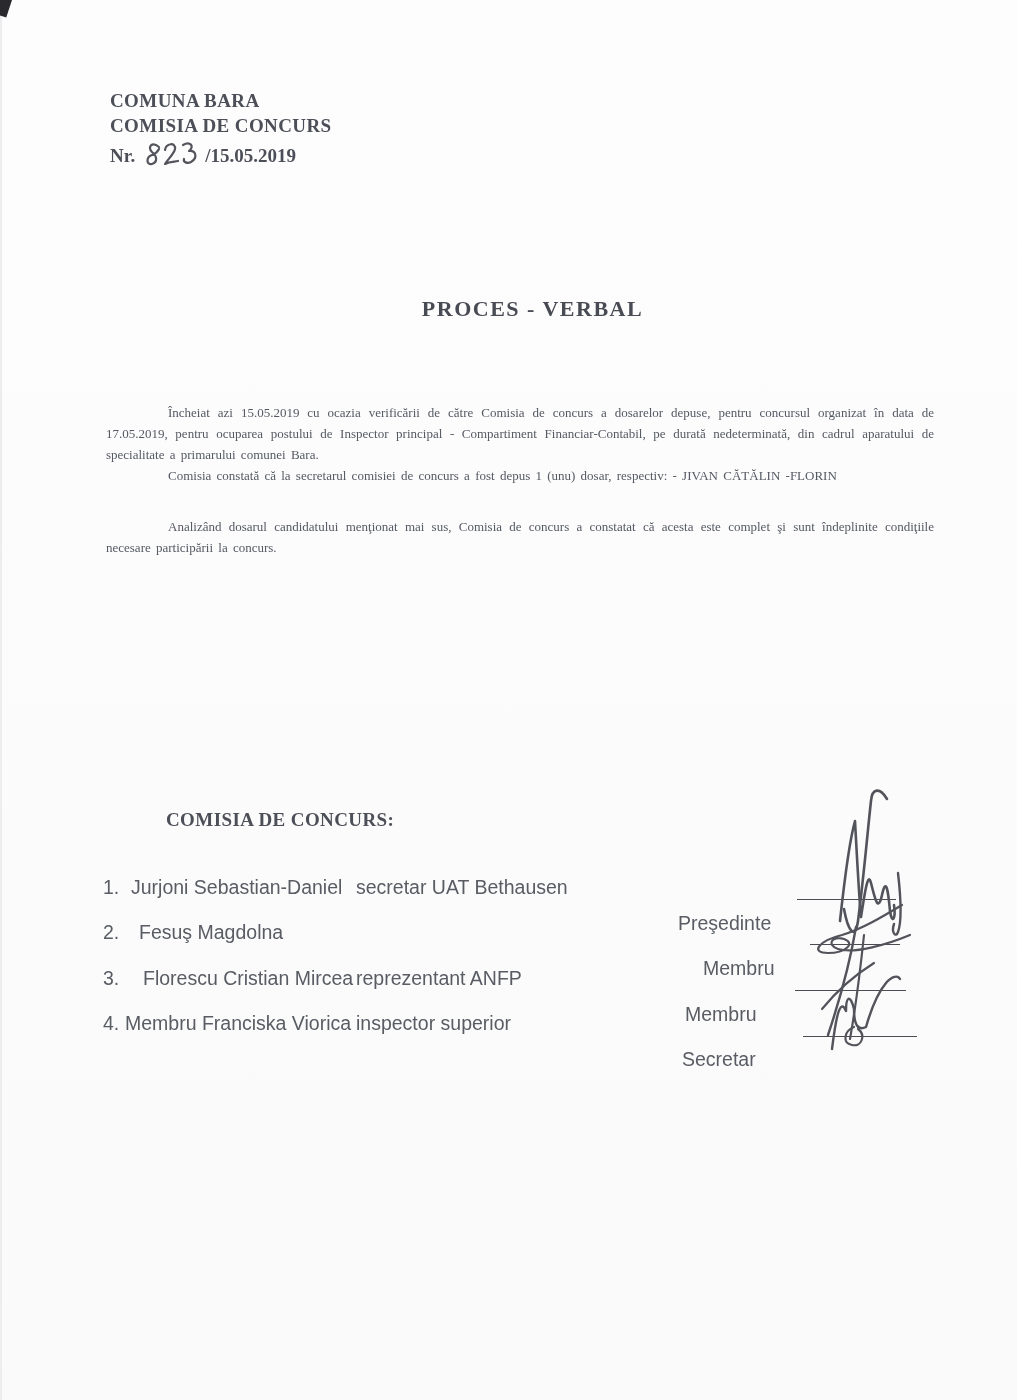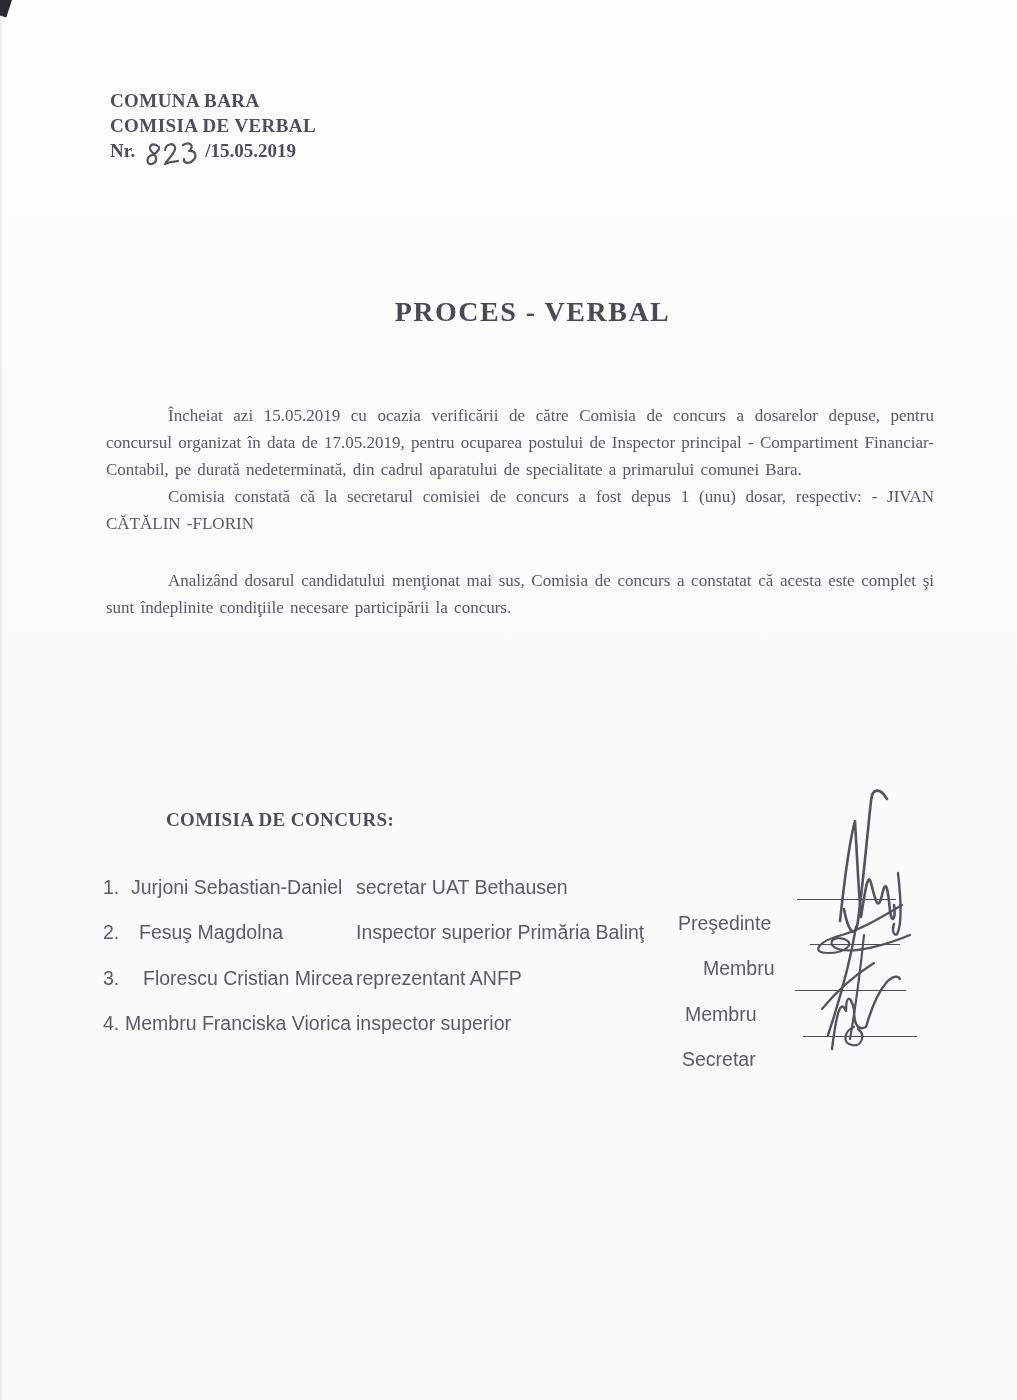--- a/index.html
+++ b/index.html
@@ -15,31 +15,31 @@
   .edge-line{position:absolute;left:0;top:0;bottom:0;width:2px;background:#ededf0;}
   .corner-mark{
     position:absolute;left:-4px;top:-6px;width:14px;height:22px;
     background:#2a2a2e;transform:rotate(18deg);
   }
   .letterhead{position:absolute;left:110px;top:88px;line-height:25px;}
   .letterhead .lh-line{
     font-weight:bold;font-size:19px;letter-spacing:.4px;color:#4d4f58;
     white-space:nowrap;
   }
-  .nr-line{display:flex;align-items:flex-start;height:30px;}
+  .nr-line{display:flex;align-items:flex-end;height:30px;}
   .nr-line .lh-nr{font-weight:bold;font-size:19px;color:#4d4f58;}
   .hand-number{margin:0 6px 0 10px;}
   .doc-title{
     position:absolute;left:105px;top:296px;width:855px;margin:0;
-    text-align:center;font-size:28px;font-weight:bold;letter-spacing:1.5px;
+    text-align:center;font-size:22px;font-weight:bold;letter-spacing:1.5px;
     color:#494b54;
   }
   .body-text{position:absolute;left:106px;top:402px;width:828px;}
   .body-text p{
-    margin:0;font-size:17px;line-height:27px;
+    margin:0;font-size:13px;line-height:21px;
     text-align:justify;text-indent:62px;color:#555962;
     word-spacing:2px;
   }
   .body-text p.gap-before{margin-top:30px;}
   .committee-heading{
     position:absolute;left:166px;top:809px;margin:0;
     font-size:19px;font-weight:bold;letter-spacing:.4px;color:#4d4f58;
   }
   .member-row{
     position:absolute;left:103px;width:760px;height:26px;
@@ -67,21 +67,21 @@
 </style>
 </head>
 <body>
 
 <div class="page">
   <div class="edge-line"></div>
   <div class="corner-mark"></div>
 
   <div class="letterhead">
     <div class="lh-line">COMUNA BARA</div>
-    <div class="lh-line">COMISIA DE VERBAL</div>
+    <div class="lh-line">COMISIA DE CONCURS</div>
     <div class="nr-line">
       <span class="lh-nr">Nr.</span>
       <svg class="hand-number" width="54" height="30" viewBox="0 0 54 30" aria-label="823">
         <path d="M14,9 C7,3 2,9 7,14 C12,18 13,24 7,26 C1,27 1,19 7,17 C10,16 13,13 14,11" stroke-width="2.2"></path>
         <path d="M20,12 C21,5 31,4 30,11 C29,16 23,21 20,26 C25,23 30,24 33,23" stroke-width="2.2"></path>
         <path d="M38,7 C45,3 50,8 44,13 C51,12 53,20 46,24 C42,26 38,24 39,21" stroke-width="2.2"></path>
       </svg>
       <span class="lh-nr">/15.05.2019</span>
     </div>
   </div>
@@ -98,21 +98,20 @@
 
   <div class="member-row row-1">
     <span class="col col-num">1.</span>
     <span class="col col-name">Jurjoni Sebastian-Daniel</span>
     <span class="col col-pos">secretar UAT Bethausen</span>
     <span class="col col-role">Preşedinte</span>
   </div>
   <div class="member-row row-2">
     <span class="col col-num">2.</span>
     <span class="col col-name">Fesuş Magdolna</span>
-    <span class="col col-pos">Inspector superior Primăria  Balinţ</span>
     <span class="col col-role">Membru</span>
   </div>
   <div class="member-row row-3">
     <span class="col col-num">3.</span>
     <span class="col col-name">Florescu Cristian Mircea</span>
     <span class="col col-pos">reprezentant  ANFP</span>
     <span class="col col-role">Membru</span>
   </div>
   <div class="member-row row-4">
     <span class="col col-num">4.</span>

